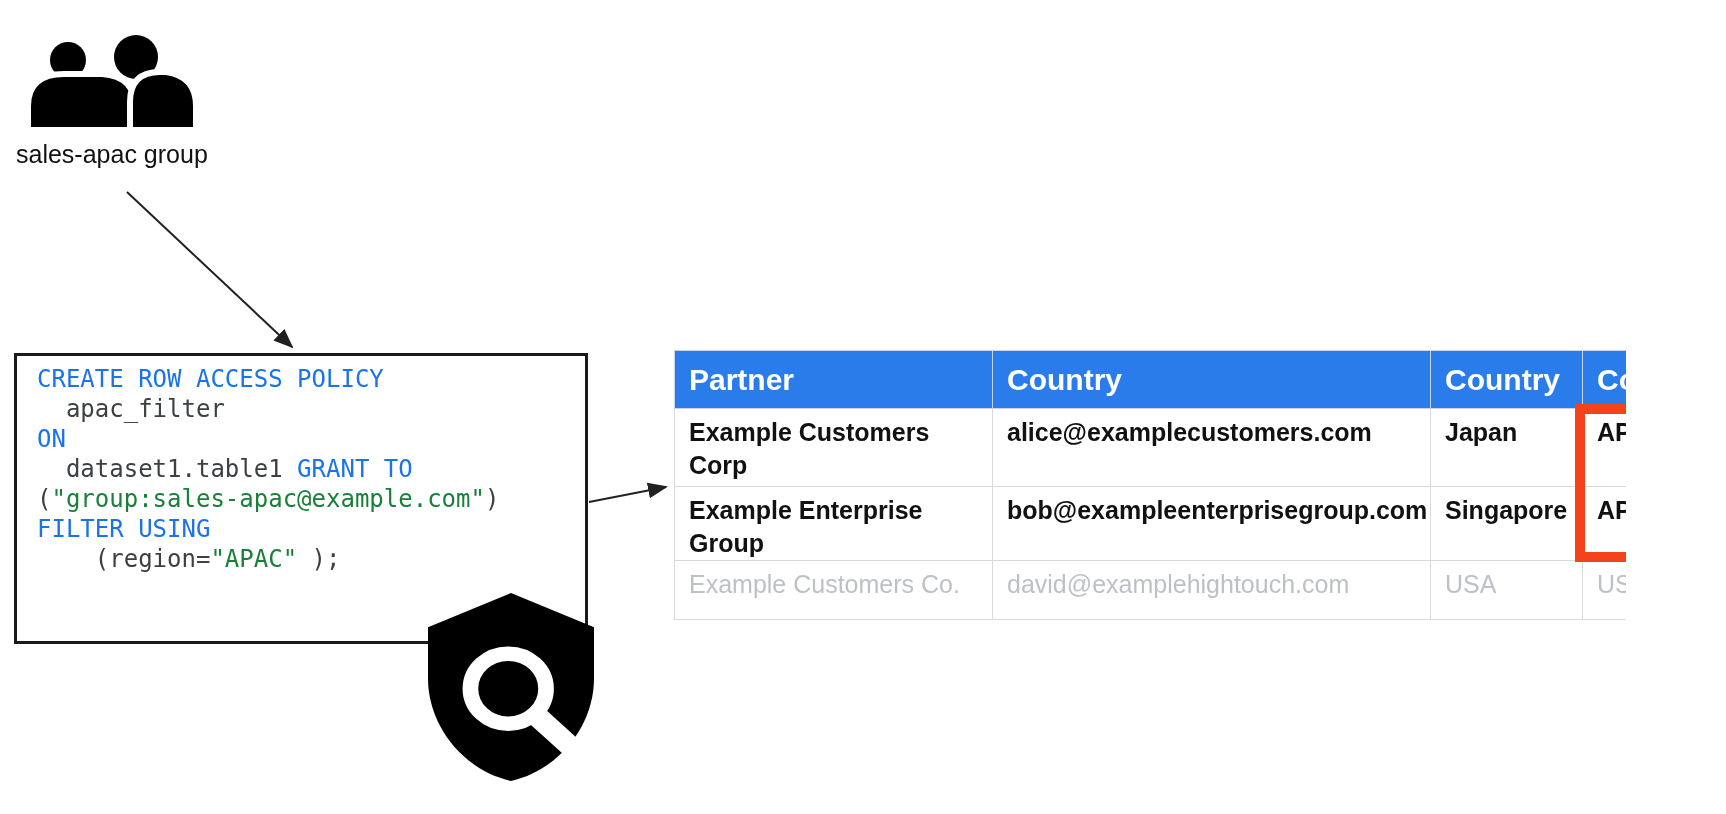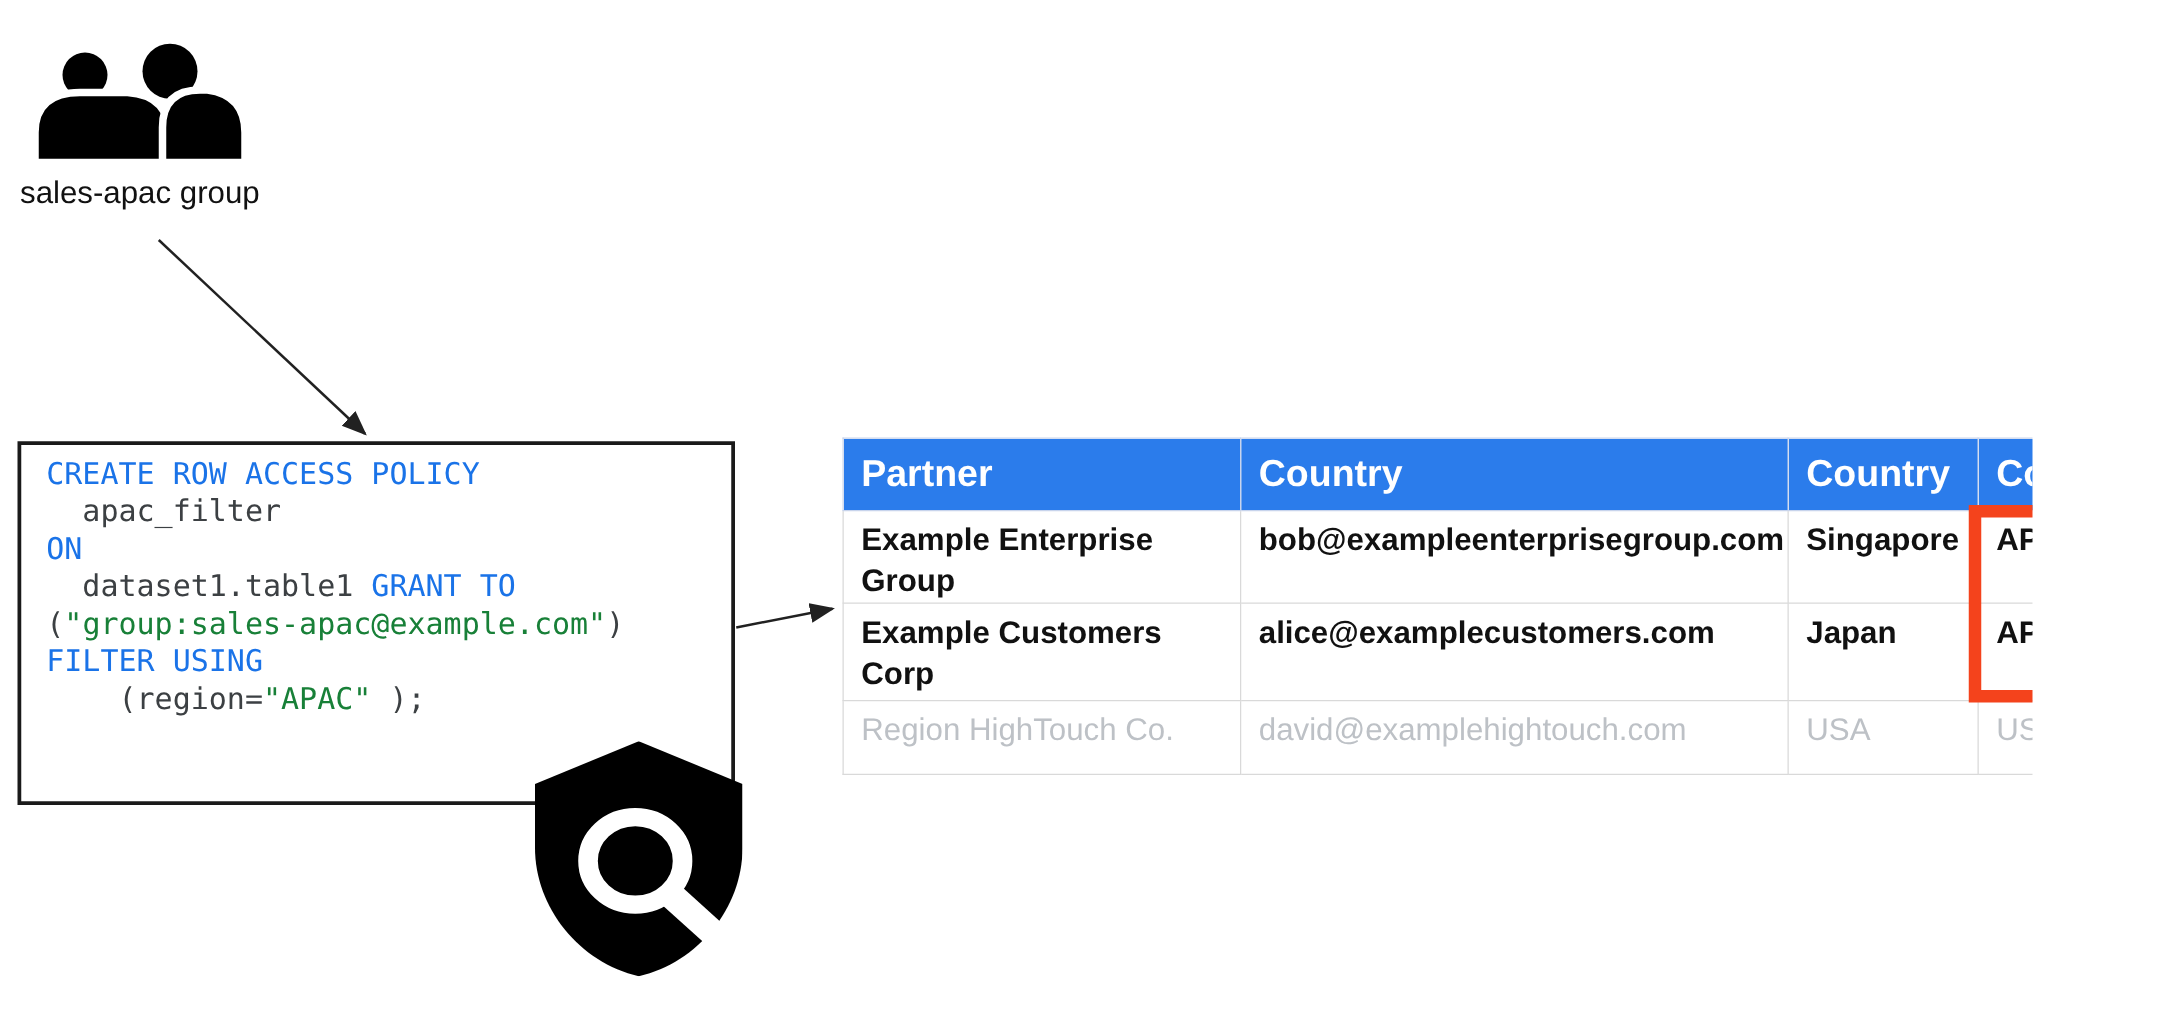--- a/index.html
+++ b/index.html
@@ -107,34 +107,34 @@
     </colgroup>
     <thead>
       <tr>
         <th>Partner</th>
         <th>Country</th>
         <th>Country</th>
         <th>Contact</th>
       </tr>
     </thead>
     <tbody>
+      <tr class="row-bold" style="height:78px">
+        <td>Example Customers Corp</td>
+        <td>alice@examplecustomers.com</td>
+        <td>Japan</td>
+        <td>APAC</td>
+      </tr>
       <tr class="row-bold" style="height:74px">
         <td>Example Enterprise Group</td>
         <td>bob@exampleenterprisegroup.com</td>
         <td>Singapore</td>
         <td>APAC</td>
       </tr>
-      <tr class="row-bold" style="height:78px">
-        <td>Example Customers Corp</td>
-        <td>alice@examplecustomers.com</td>
-        <td>Japan</td>
-        <td>APAC</td>
-      </tr>
       <tr class="row-faded" style="height:59px">
-        <td>Region HighTouch Co.</td>
+        <td>Example Customers Co.</td>
         <td>david@examplehightouch.com</td>
         <td>USA</td>
         <td>US</td>
       </tr>
     </tbody>
   </table>
 
   <div class="region-highlight"></div>
 
   <svg class="arrows" viewBox="0 0 1726 814">

